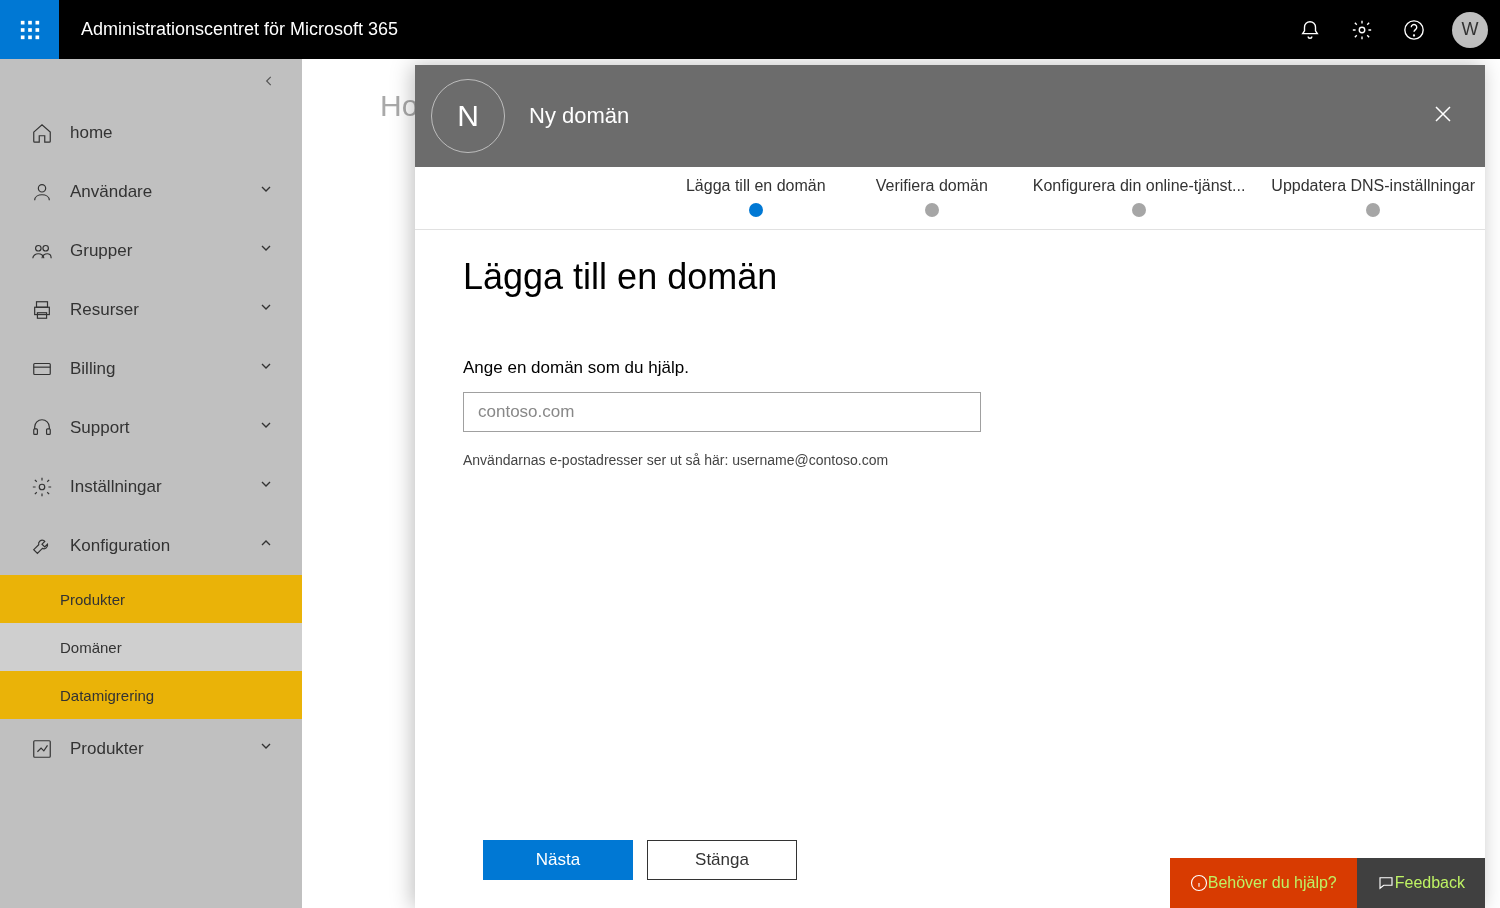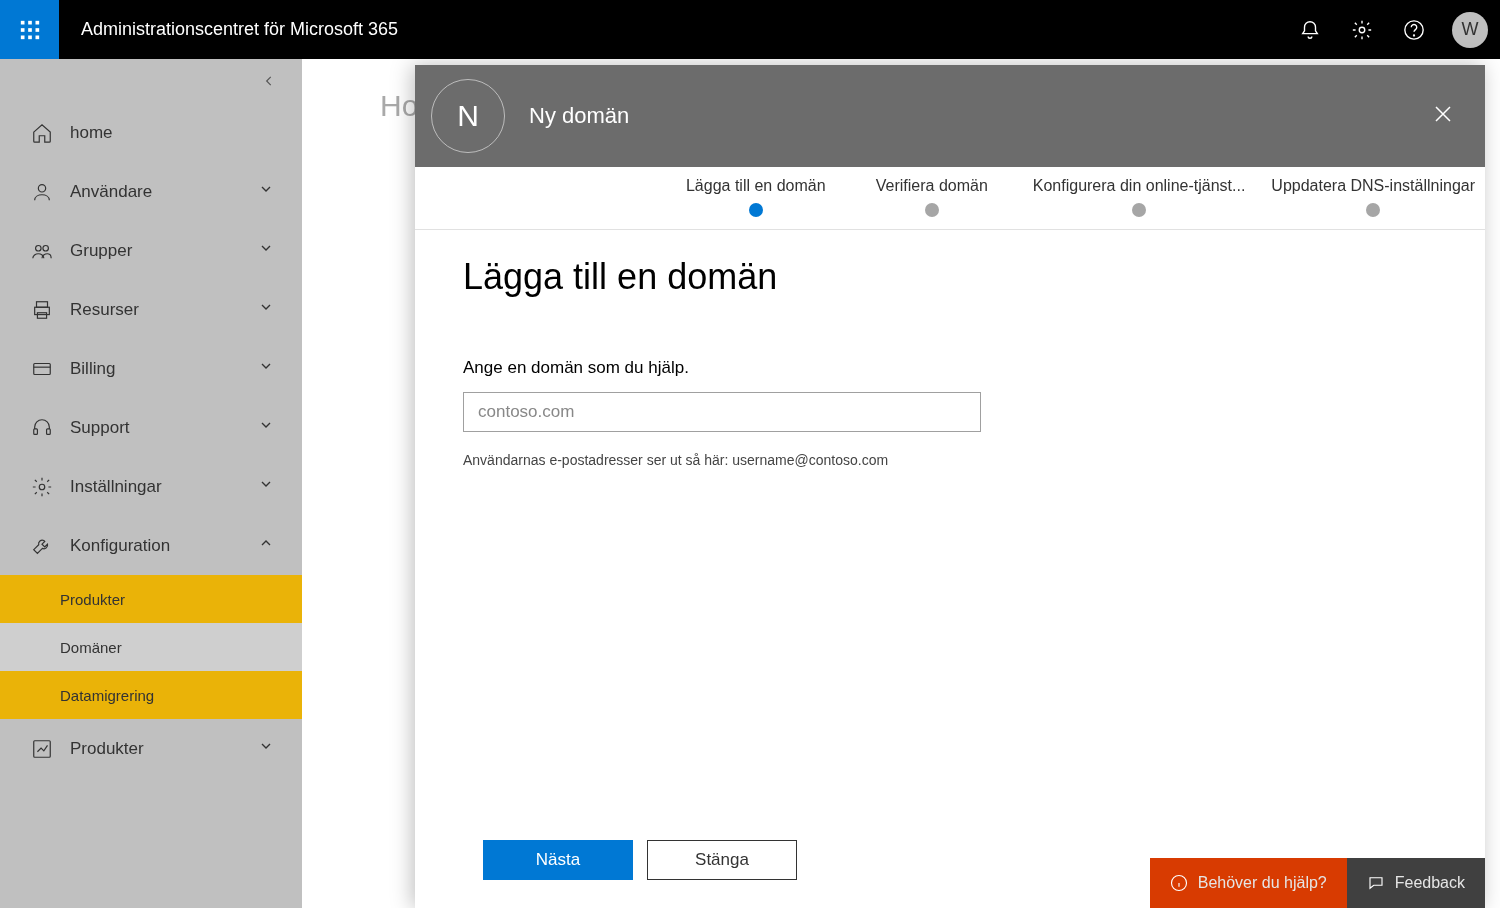--- a/index.html
+++ b/index.html
@@ -54,21 +54,21 @@
   .domain-input::placeholder { color: #888; }
   .hint { margin-top: 20px; font-size: 14px; color: #444; }
 
   .panel-footer { padding: 12px 0 28px 48px; display: flex; gap: 14px; }
   .btn { height: 40px; min-width: 150px; font-size: 17px; cursor: pointer; display: flex; align-items: center; justify-content: center; }
   .btn-primary { background: #0078d4; color: #fff; border: none; margin-left: 20px; }
   .btn-secondary { background: #fff; border: 1px solid #333; color: #333; }
 
   
   .help-bar { position: absolute; right: 15px; bottom: 0; display: flex; height: 50px; }
-  .help-btn { display: flex; align-items: center; padding: 1px 20px; font-size: 16px; color: #e5e5e5; cursor: pointer; gap: 10px; }
+  .help-btn { display: flex; align-items: center; padding: 1px 20px; font-size: 16px; color: #bef264; cursor: pointer; }
   .help-btn svg { width: 18px; height: 18px; stroke: #fff; fill: none; stroke-width: 1.5; }
   .help-need { background: #d83b01; }
   .help-feedback { background: #404040; }
 </style>
 </head>
 <body>
 
 <div class="top-header">
   <div class="waffle">
     <svg viewBox="0 0 24 24">

